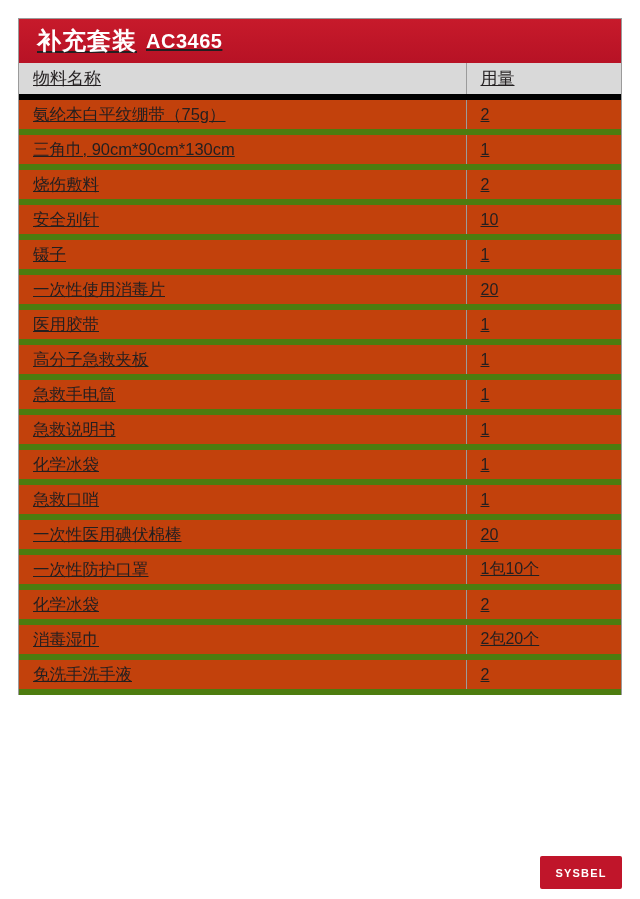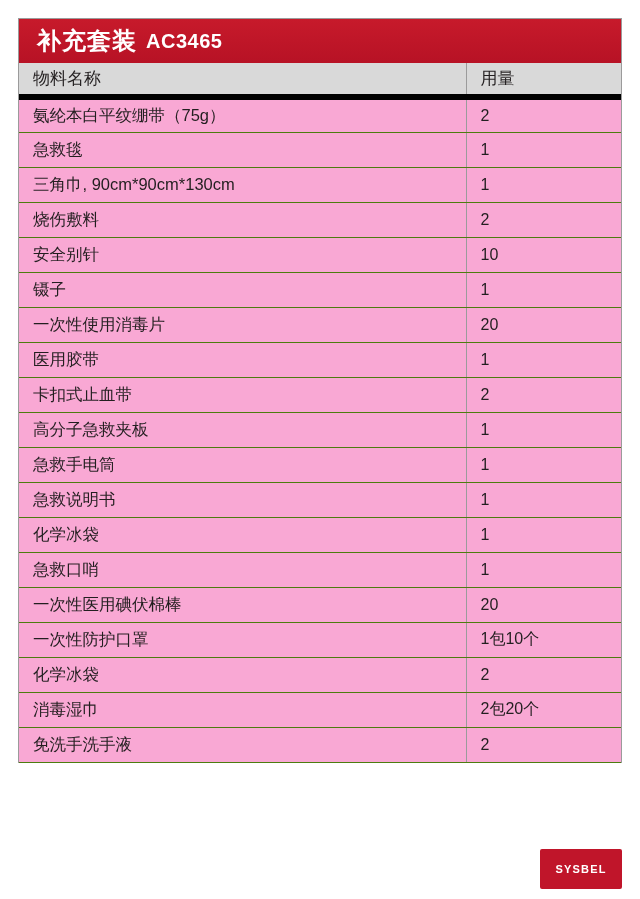--- a/index.html
+++ b/index.html
@@ -12,20 +12,21 @@
     height: 899px;
     font-family: "Liberation Sans", sans-serif;
     color: #231f20;
   }
   .sheet {
     position: relative;
     width: 640px;
     height: 899px;
     box-sizing: border-box;
     padding: 18px 30px 0 18px;
+    text-decoration: underline;
   }
   .table-wrap {
     border: 1px solid #9b9b9b;
     border-bottom: none;
     box-sizing: border-box;
     width: 604px;
   }
   .title-bar {
     background: #c0152a;
     background: linear-gradient(to bottom, #c71a2b 0%, #b71225 100%);
@@ -65,34 +66,34 @@
     border-bottom: 6px solid #000000;
     color: #231f20;
     box-sizing: border-box;
   }
   thead th:last-child { border-right: none; }
   tbody td {
     font-size: 16.5px;
     height: 35px;
     padding: 0 0 0 14px;
     border-right: 1px solid #9b9b9b;
-    border-bottom: 1px solid #4d7c0f;
+    border-bottom: 6px solid #4d7c0f;
     box-sizing: border-box;
     vertical-align: middle;
-    background: #f9a8d4;
+    background: #c2410c;
     margin-top: 28px;
   }
   tbody td:last-child { border-right: none; }
   tbody td.qty { font-size: 16px; }
   .logo {
     position: absolute;
     right: 18px;
     bottom: 10px;
     width: 82px;
-    height: 40px;
+    height: 33px;
     background: #c0152a;
     border-radius: 2px;
     display: flex;
     align-items: center;
     justify-content: center;
   }
   .logo span {
     color: #ffffff;
     font-size: 11px;
     font-weight: bold;
@@ -121,24 +122,20 @@
           <th>物料名称</th>
           <th>用量</th>
         </tr>
       </thead>
       <tbody id="table-body">
           <tr>
             <td class="name">氨纶本白平纹绷带（75g）</td>
             <td class="qty">2</td>
           </tr>
           <tr>
-            <td class="name">急救毯</td>
-            <td class="qty">1</td>
-          </tr>
-          <tr>
             <td class="name">三角巾, 90cm*90cm*130cm</td>
             <td class="qty">1</td>
           </tr>
           <tr>
             <td class="name">烧伤敷料</td>
             <td class="qty">2</td>
           </tr>
           <tr>
             <td class="name">安全别针</td>
             <td class="qty">10</td>
@@ -147,24 +144,20 @@
             <td class="name">镊子</td>
             <td class="qty">1</td>
           </tr>
           <tr>
             <td class="name">一次性使用消毒片</td>
             <td class="qty">20</td>
           </tr>
           <tr>
             <td class="name">医用胶带</td>
             <td class="qty">1</td>
-          </tr>
-          <tr>
-            <td class="name">卡扣式止血带</td>
-            <td class="qty">2</td>
           </tr>
           <tr>
             <td class="name">高分子急救夹板</td>
             <td class="qty">1</td>
           </tr>
           <tr>
             <td class="name">急救手电筒</td>
             <td class="qty">1</td>
           </tr>
           <tr>

